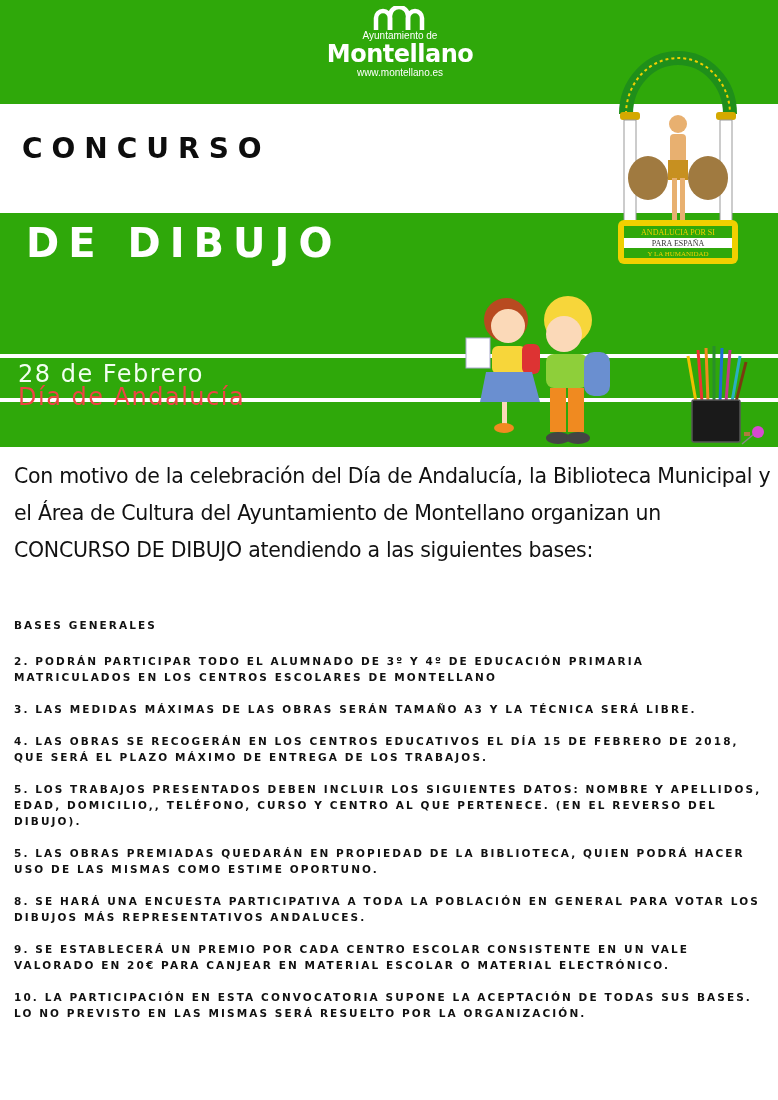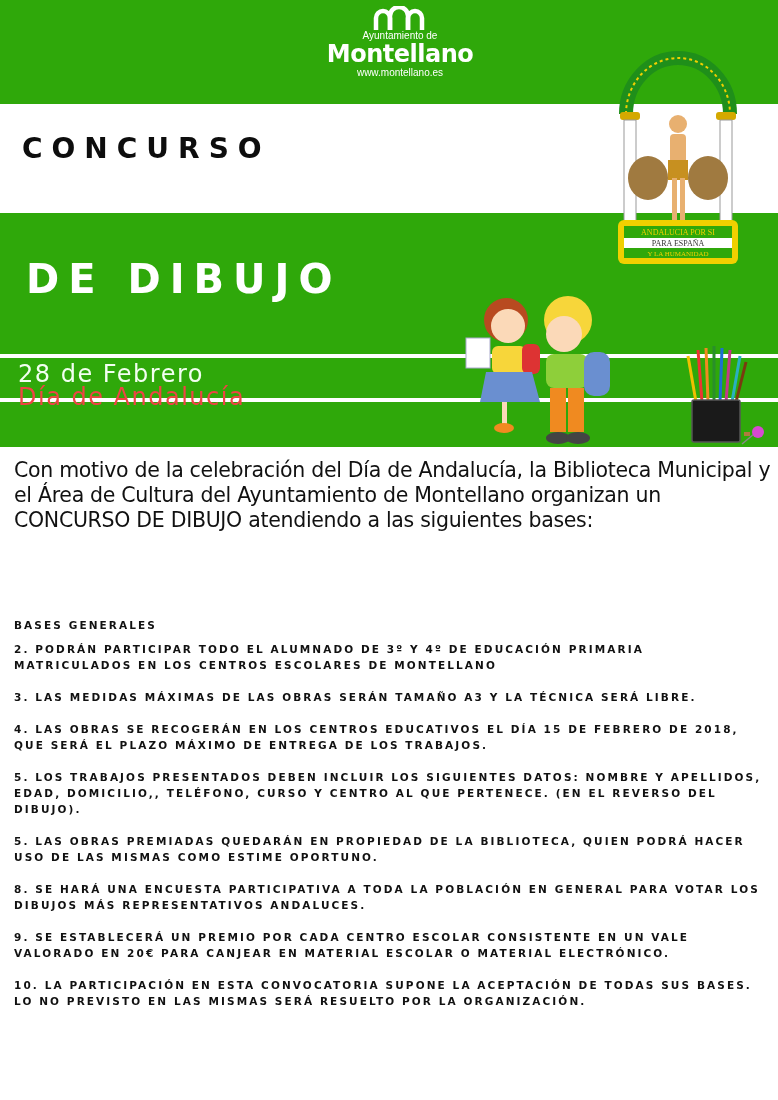--- a/index.html
+++ b/index.html
@@ -10,34 +10,34 @@
     .band-green { position: absolute; left: 0; top: 213px; width: 778px; height: 234px; background: #2fa80a; }
     .stripe { position: absolute; left: 0; width: 778px; height: 4px; background: #ffffff; }
 
     .logo { position: absolute; left: 300px; top: 6px; width: 200px; text-align: center; color: #fff; }
     .logo-arches { display: block; margin: 0 auto; }
     .logo-sub { font-family: "Liberation Sans", sans-serif; font-size: 10px; color: #fff; margin-top: 0px; }
     .logo-main { font-family: "DejaVu Sans", sans-serif; font-size: 24px; font-weight: bold; color: #fff; letter-spacing: -0.5px; line-height: 26px; }
     .logo-url { font-family: "Liberation Sans", sans-serif; font-size: 10px; color: #fff; }
 
     .title1 { position: absolute; left: 22px; top: 132px; font-family: "DejaVu Sans", sans-serif; font-weight: bold; font-size: 28px; letter-spacing: 9px; color: #0d0d0d; }
-    .title2 { position: absolute; left: 26px; top: 220px; font-family: "DejaVu Sans", sans-serif; font-weight: bold; font-size: 40px; letter-spacing: 9px; color: #ffffff; margin-top: 36px; }
+    .title2 { position: absolute; left: 26px; top: 220px; font-family: "DejaVu Sans", sans-serif; font-weight: bold; font-size: 40px; letter-spacing: 9px; color: #ffffff; }
 
     .date { position: absolute; left: 18px; top: 360px; font-family: "DejaVu Sans", sans-serif; font-size: 24px; letter-spacing: 1.5px; color: #f2fff0; text-align: center; }
     .day { position: absolute; left: 18px; top: 383px; font-family: "DejaVu Sans", sans-serif; font-size: 24px; letter-spacing: 1.5px; color: #ef4444; }
 
     .crest { position: absolute; left: 612px; top: 48px; width: 132px; height: 222px; }
     .kids { position: absolute; left: 460px; top: 290px; width: 160px; height: 160px; }
     .pencils { position: absolute; left: 684px; top: 344px; width: 64px; height: 100px; }
     .pin { position: absolute; left: 740px; top: 424px; width: 28px; height: 22px; }
 
-    .intro { position: absolute; left: 14px; top: 458px; width: 760px; font-family: "DejaVu Sans", sans-serif; font-size: 20.5px; line-height: 25px; color: #111; letter-spacing: -0.3px; }
+    .intro { position: absolute; left: 14px; top: 458px; width: 760px; font-family: "DejaVu Sans", sans-serif; font-size: 20.5px; line-height: 37px; color: #111; letter-spacing: -0.3px; }
 
     .bases { position: absolute; left: 14px; top: 617px; width: 752px; font-family: "DejaVu Sans", sans-serif; font-weight: bold; font-size: 10.5px; letter-spacing: 2.1px; line-height: 16px; color: #111; }
-    .bases .heading { margin-bottom: 8px; }
+    .bases .heading { margin-bottom: 20px; }
     .bases .item { margin-bottom: 16px; }
   </style>
 </head>
 <body>
 
 <div class="band-top"></div>
 <div class="band-white"></div>
 <div class="band-green"></div>
 <div class="stripe" style="top:354px"></div>
 <div class="stripe" style="top:398px"></div>

